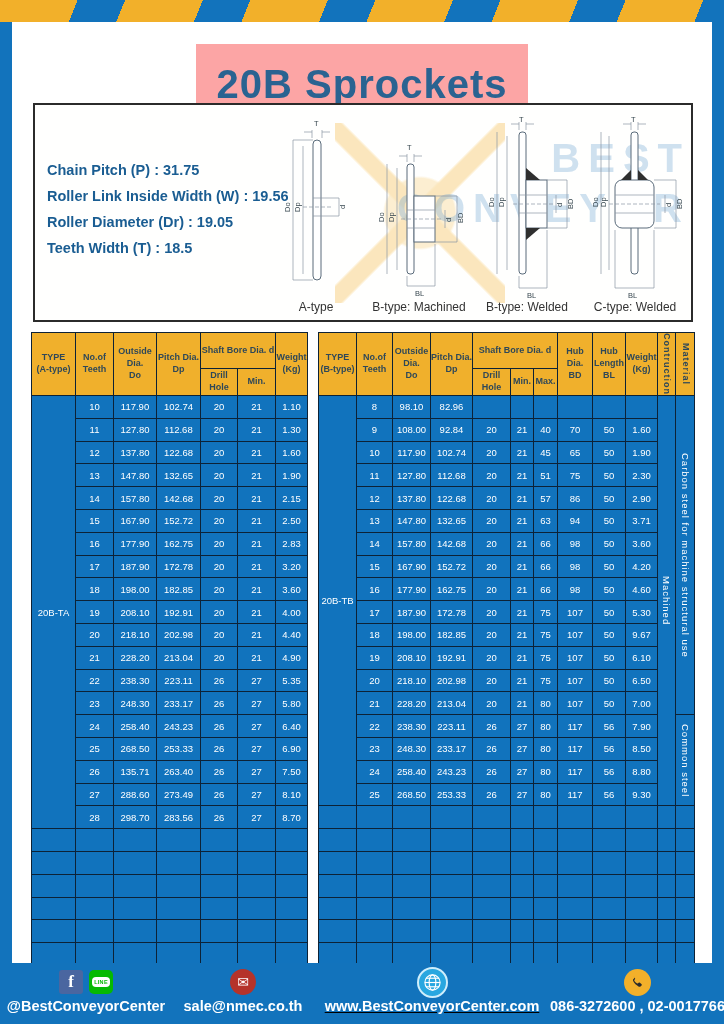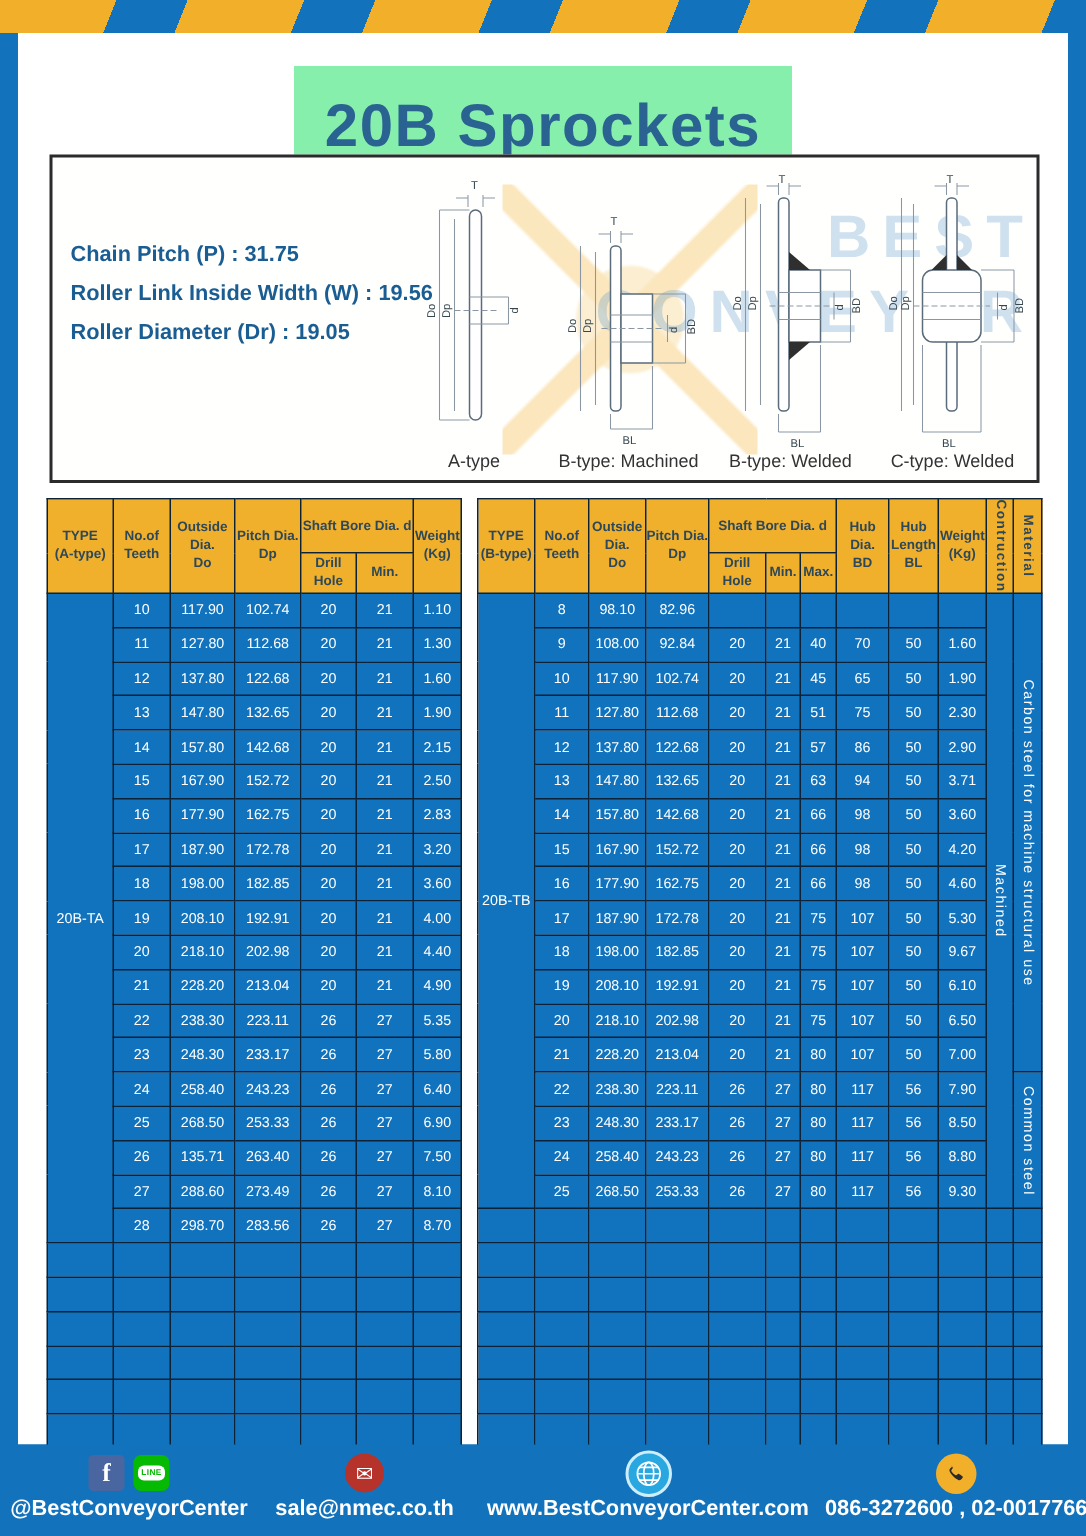--- a/index.html
+++ b/index.html
@@ -4,21 +4,21 @@
 <style>
   html,body{margin:0;padding:0;background:#e8e8e8;}
   .page{position:relative;width:724px;height:1024px;background:#1273bc;overflow:hidden;
         font-family:"Liberation Sans",sans-serif;}
   
   .top-stripes{position:absolute;left:0;top:0;width:724px;height:22px;
     background:repeating-linear-gradient(112deg,#f2b02a 0 72px,#1273bc 72px 116px);}
   
   .paper{position:absolute;left:12px;top:22px;width:700px;height:941px;background:#ffffff;}
   
-  .title-box{position:absolute;left:184px;top:22px;width:332px;height:80px;background:#86efac;
+  .title-box{position:absolute;left:184px;top:22px;width:332px;height:80px;background:#fca5a5;
     display:flex;align-items:center;justify-content:center;}
   .title-box span{font-size:40px;font-weight:bold;color:#2a6391;letter-spacing:1px;}
   
   .diagram-panel{position:absolute;left:21px;top:81px;width:656px;height:215px;background:#fffffe;
     border:2px solid #2b2b2b;overflow:hidden;}
   .wm-logo{position:absolute;left:300px;top:18px;width:170px;height:180px;opacity:.30;
     background:
       linear-gradient(45deg,transparent 46%,#f2b02a 47% 53%,transparent 54%),
       linear-gradient(-45deg,transparent 46%,#f2b02a 47% 53%,transparent 54%),
       radial-gradient(circle at 50% 50%,#f6c96d 0 28%,transparent 30%);}
@@ -47,21 +47,21 @@
   .vert{writing-mode:vertical-rl;text-orientation:mixed;}
   th.vert{font-size:8px;letter-spacing:1px;}
   td.vert-cell{writing-mode:vertical-rl;text-orientation:mixed;font-size:8.5px;letter-spacing:1px;}
   
   .footer{position:absolute;left:0;bottom:0;width:724px;height:61px;background:#1273bc;
     display:flex;align-items:stretch;}
   .fsec{display:flex;flex-direction:column;align-items:center;justify-content:flex-start;padding-top:4px;}
   .fsec .icons{height:30px;display:flex;align-items:center;gap:6px;}
   .fsec .ftext{color:#ffffff;font-weight:bold;font-size:14.5px;margin-top:1px;white-space:nowrap;}
   .fsep{width:3px;background:#f2b02a;margin:6px 0;}
-  .sec1{flex:0 0 172px;} .sec2{flex:0 0 142px;} .sec3{flex:0 0 236px;} .sec4{flex:1;}
+  .sec1{flex:0 0 172px;} .sec2{flex:0 0 142px;} .sec3{flex:0 0 236px;text-decoration:underline;} .sec4{flex:1;}
   .icon-fb{width:24px;height:24px;background:#4a66a0;border-radius:3px;color:#fff;
     display:flex;align-items:center;justify-content:center;font-weight:bold;font-size:17px;font-family:"Liberation Serif",serif;}
   .icon-line{width:24px;height:24px;background:#06b902;border-radius:5px;display:flex;align-items:center;justify-content:center;}
   .icon-line .bubble{background:#fff;border-radius:4px;padding:2px 2px;color:#06b902;font-size:5.5px;font-weight:bold;letter-spacing:.3px;}
   .icon-mail{width:26px;height:26px;border-radius:50%;background:#b5332a;color:#fff;
     display:flex;align-items:center;justify-content:center;font-size:14px;}
   .icon-globe{width:27px;height:27px;border-radius:50%;background:#28a7e0;border:2px solid #cfeefb;
     display:flex;align-items:center;justify-content:center;}
   .icon-phone{width:27px;height:27px;border-radius:50%;background:#f2b02a;
     display:flex;align-items:center;justify-content:center;}
@@ -82,20 +82,21 @@
       <div class="wm-logo"></div>
       <div class="watermark">
         <div>BEST</div>
         <div>CONVEYOR</div>
       </div>
 
       <div class="specs">
         <div>Chain Pitch (P)  :  31.75</div>
         <div>Roller Link Inside Width (W)  :  19.56</div>
         <div>Roller Diameter (Dr)  : 19.05</div>
+        <div>Teeth Width (T)  :  18.5</div>
       </div>
 
       <div class="figs">
 
         <div class="fig">
           <svg width="86" height="186" viewBox="0 0 86 186">
             <line class="dim" x1="39" y1="14" x2="39" y2="22"></line>
               <line class="dim" x1="49" y1="14" x2="49" y2="22"></line>
             <line class="dim" x1="31" y1="16" x2="39" y2="16"></line>
               <line class="dim" x1="49" y1="16" x2="57" y2="16"></line>

